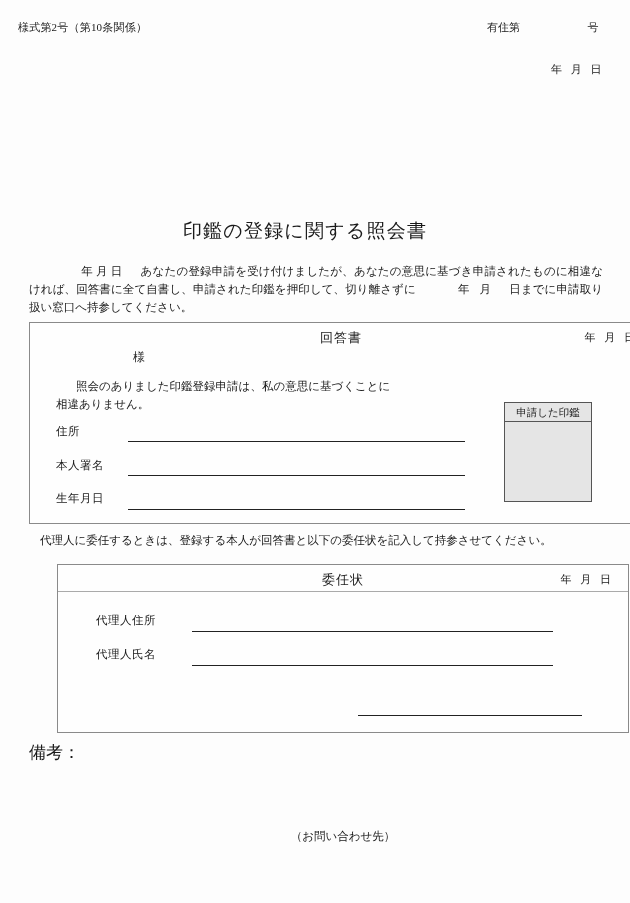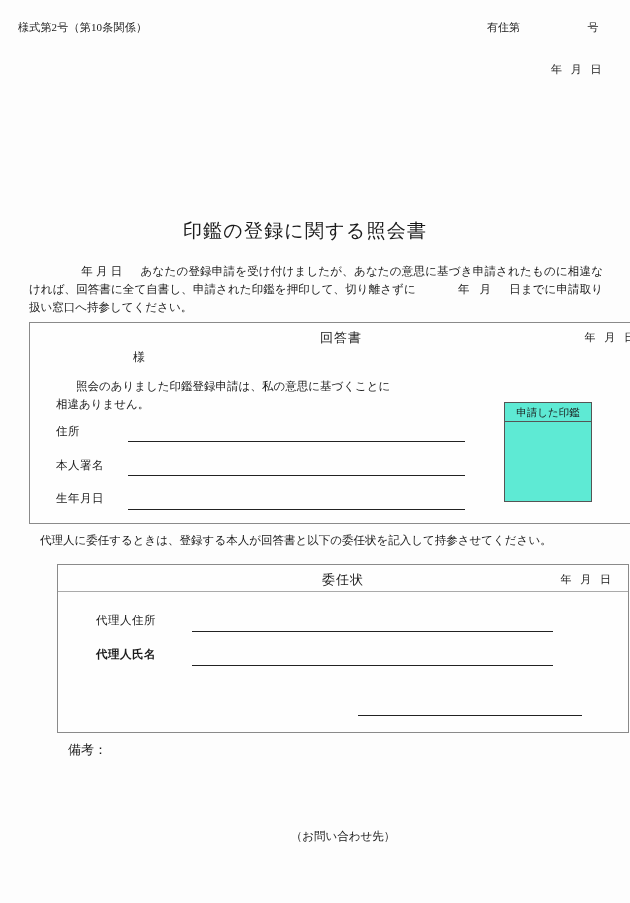--- a/index.html
+++ b/index.html
@@ -153,21 +153,21 @@
 
   
   #seal-box {
     position: absolute;
     left: 474px;
     top: 79px;
     width: 88px;
     height: 100px;
     border: 1px solid #555555;
     box-sizing: border-box;
-    background: #5eead4;
+    background: #e5e5e5;
   }
   #seal-caption {
     position: absolute;
     left: 0;
     top: 0;
     width: 100%;
     height: 19px;
     line-height: 19px;
     text-align: center;
     font-size: 10.5px;
@@ -204,22 +204,21 @@
   .delegation .sp { display: inline-block; width: 8px; }
   .sign-label {
     display: inline-block;
   }
 
   
   .remarks {
     position: absolute;
     left: 29px;
     top: 741px;
-    font-size: 13px;
-    margin-left: 39px;
+    font-size: 17px;
   }
   .contact {
     position: absolute;
     left: 0;
     top: 829px;
     width: 500px;
     text-align: center;
     font-size: 11.5px;
     padding-left: 186px;
     box-sizing: border-box;
@@ -278,21 +277,21 @@
   <div class="box" id="proxy-box">
 
     <div class="sec-title" style="left:0; top:6px;">委任状</div>
     <div class="sec-date" style="right:14px; top:7px;">年  月  日</div>
 
     <div class="box-hr" style="top:26px;"></div>
 
     <div class="field-label" style="left:38px; top:48px;">代理人住所</div>
     <div class="field-rule" style="left:134px; top:66px; width:361px;"></div>
 
-    <div class="field-label" style="left:38px; top:82px;font-weight:bold;">代理人氏名</div>
+    <div class="field-label" style="left:38px; top:82px;">代理人氏名</div>
     <div class="field-rule" style="left:134px; top:100px; width:361px;"></div>
 
     <div class="field-rule" style="left:300px; top:150px; width:224px;"></div>
   </div>
 
   <div class="remarks">備考：</div>
 
   <div class="contact">（お問い合わせ先）</div>
 
 </div>

